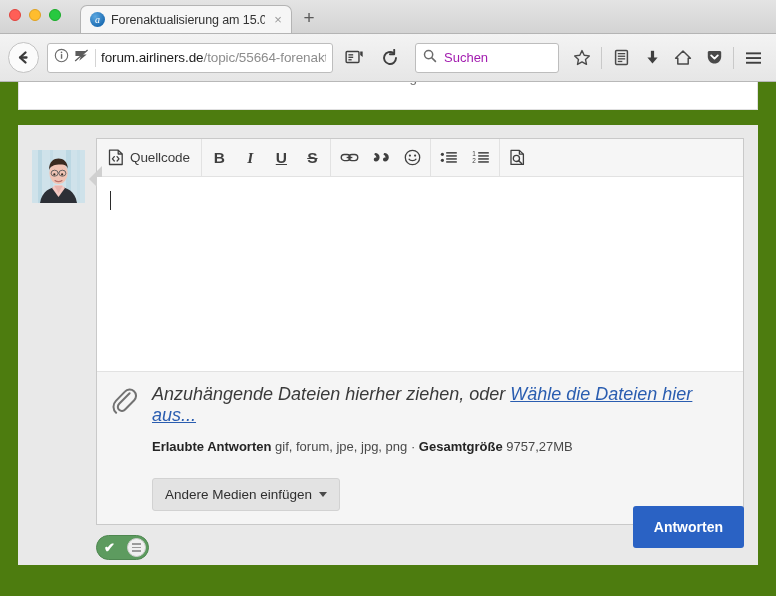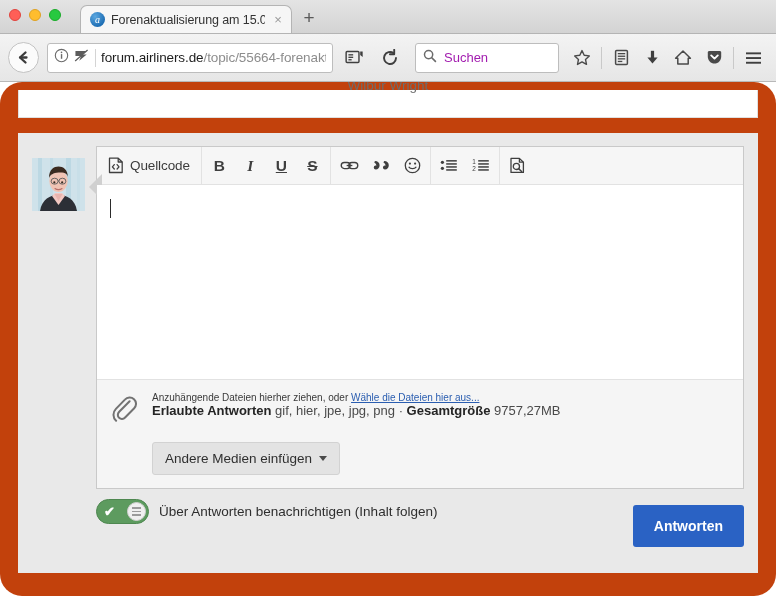--- a/index.html
+++ b/index.html
@@ -128,25 +128,24 @@
     padding: 0 7px; gap: 7px;
     margin-left: 4px;
   }
   .search-ph { font-size: 13px; color: #a21caf; }
   .chrome-icons { display: flex; align-items: center; gap: 1px; margin-left: 2px; }
   .vsep { width: 1px; height: 22px; background: #c9c9c9; margin: 0 3px; }
 
   
   .page {
     flex: 1 1 auto;
-    background: #c2410c;
+    background: #4d7c0f;
     overflow: hidden;
     position: relative;
-    padding: 8px 18px;
-    border-radius: 22px;
+    padding: 0 18px;
   }
   .top-card {
     background: #fff;
     border: 1px solid #e0e0e0;
     border-top: none;
     height: 28px;
     margin-top: 0;
     position: relative;
   }
   .top-card-name {
@@ -242,21 +241,21 @@
   .attach {
     background: #f5f5f5;
     border-top: 1px solid #e2e2e2;
     padding: 12px 14px 13px 14px;
     display: flex;
     gap: 13px;
     align-items: flex-start;
   }
   .clip-icon { flex: 0 0 28px; padding-top: 2px; color: #6f6f6f; }
   .attach-body { flex: 1 1 auto; min-width: 0; }
-  .attach-line1 { font-size: 10px; color: #3a3a3a; margin-bottom: 0; }
+  .attach-line1 { font-size: 18px; color: #3a3a3a; margin-bottom: 13px; font-style: italic; }
   .attach-link { color: #2a5db0; text-decoration: underline; cursor: pointer; }
   .attach-line2 { font-size: 13px; color: #4a4a4a; }
   .attach-line2 b { color: #242424; }
   .media-btn {
     margin-top: 24px;
     display: inline-flex; align-items: center; gap: 7px;
     background: #e3e3e3;
     border: 1px solid #d2d2d2;
     border-radius: 3px;
     padding: 8px 12px;
@@ -567,42 +566,41 @@
           </div>
 
           <div class="attach">
             <div class="clip-icon">
               <svg width="26" height="28" viewBox="0 0 26 28">
                 <path d="M18.6 7.2 L8.2 17.8 C6.4 19.6 6.4 22.2 8.1 23.8 C9.8 25.4 12.4 25.3 14.1 23.5 L23.2 14.2 C25.7 11.6 25.6 7.6 23 5.2 C20.4 2.8 16.3 3 13.9 5.6 L4.9 14.9 C1.6 18.3 1.7 23.6 5.1 26.8" fill="none" stroke="#727272" stroke-width="2" stroke-linecap="round" stroke-linejoin="round"></path>
               </svg>
             </div>
             <div class="attach-body">
               <div class="attach-line1"><span>Anzuhängende Dateien hierher ziehen, oder </span><span class="attach-link">Wähle die Dateien hier aus...</span></div>
-              <div class="attach-line2"><b>Erlaubte Antworten</b><span> gif, hier, jpe, jpg, png </span><span>· </span><b>Gesamtgröße</b><span> 9757,27MB</span></div>
+              <div class="attach-line2"><b>Erlaubte Antworten</b><span> gif, forum, jpe, jpg, png </span><span>· </span><b>Gesamtgröße</b><span> 9757,27MB</span></div>
               <div class="media-btn">
                 <span>Andere Medien einfügen</span>
                 <span class="caret-down"></span>
               </div>
             </div>
           </div>
         </div>
 
         <div class="footer-row">
           <div class="notify-row">
             <div class="toggle">
               <span class="tick">✔</span>
               <span class="knob">
                 <span class="knob-lines">
                   <span></span>
                     <span></span>
                     <span></span>
                 </span>
               </span>
             </div>
-            <span class="notify-label">Über Antworten benachrichtigen (Inhalt folgen)</span>
           </div>
 
           <div class="submit-row">
             <button class="submit-btn">Antworten</button>
           </div>
         </div>
 
       </div>
     </div>
   </div>

